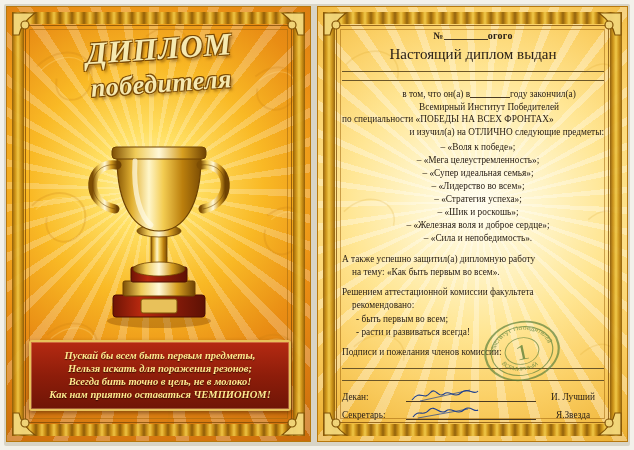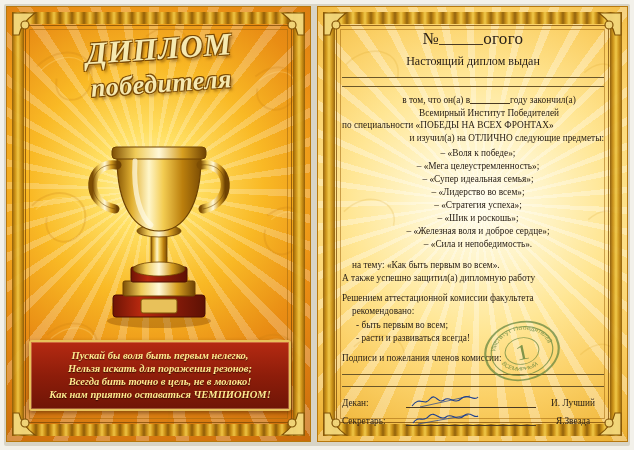--- a/index.html
+++ b/index.html
@@ -186,34 +186,34 @@
     left: 24px;
     top: 22px;
     width: 262px;
     height: 392px;
     z-index: 5;
     color: #2b2118;
     font-family: "Liberation Serif", serif;
   }
   .doc-number {
     text-align: center;
-    font-size: 17px;
-    font-weight: normal;
+    font-size: 10px;
+    font-weight: bold;
     letter-spacing: .3px;
   }
   .doc-number .blank {
     display: inline-block;
     border-bottom: 1px solid #4a3a22;
     width: 44px;
     height: 10px;
     vertical-align: -1px;
   }
   .issued-to {
     text-align: center;
-    font-size: 12px;
+    font-size: 15px;
     margin-top: 5px;
   }
   .rule {
     border-bottom: 1px solid #6b5628;
     height: 1px;
     margin: 7px 0;
   }
 
   .body-text {
     font-size: 9.3px;
@@ -396,21 +396,21 @@
         <path d="M122,66 C152,62 156,104 124,110" fill="none" stroke="url(#goldh)" stroke-width="9" stroke-linecap="round"></path>
         <path d="M122,66 C152,62 156,104 124,110" fill="none" stroke="#6e4203" stroke-width="1" opacity=".5"></path>
 
         <path d="M56,62 C54,96 62,118 72,126" fill="none" stroke="#fffbe6" stroke-width="5" opacity=".7" stroke-linecap="round"></path>
 
         <rect x="62" y="200" width="36" height="14" rx="2" fill="#e8c15a" stroke="#7d4f06" stroke-width="1"></rect>
       </svg>
     </div>
 
     <div class="verse-plaque">
-      <div class="verse-line">Пускай бы воля быть первым нелегко,</div>
+      <div class="verse-line">Пускай бы всем быть первым предметы,</div>
       <div class="verse-line">Нельзя искать для поражения резонов;</div>
       <div class="verse-line">Всегда бить точно в цель, не в молоко!</div>
       <div class="verse-line">Как нам приятно оставаться ЧЕМПИОНОМ!</div>
     </div>
   </div>
 
   <div class="leaf leaf-right">
     <div class="rays"></div>
 
     <svg class="swirls" viewBox="0 0 311 436" preserveAspectRatio="none">
@@ -484,22 +484,22 @@
         <li>– «Мега целеустремленность»;</li>
         <li>– «Супер идеальная семья»;</li>
         <li>– «Лидерство во всем»;</li>
         <li>– «Стратегия успеха»;</li>
         <li>– «Шик и роскошь»;</li>
         <li>– «Железная воля и доброе сердце»;</li>
         <li>– «Сила и непобедимость».</li>
       </ul>
 
       <div class="para">
+        <div>А также успешно защитил(а) дипломную работу</div>
         <div style="margin-left:10px;">на тему: «Как быть первым во всем».</div>
-        <div>А также успешно защитил(а) дипломную работу</div>
       </div>
 
       <div class="para">
         <div>Решением аттестационной комиссии факультета</div>
         <div style="margin-left:10px;">рекомендовано:</div>
       </div>
 
       <ul class="rec-list">
         <li>- быть первым во всем;</li>
         <li>- расти и развиваться всегда!</li>

